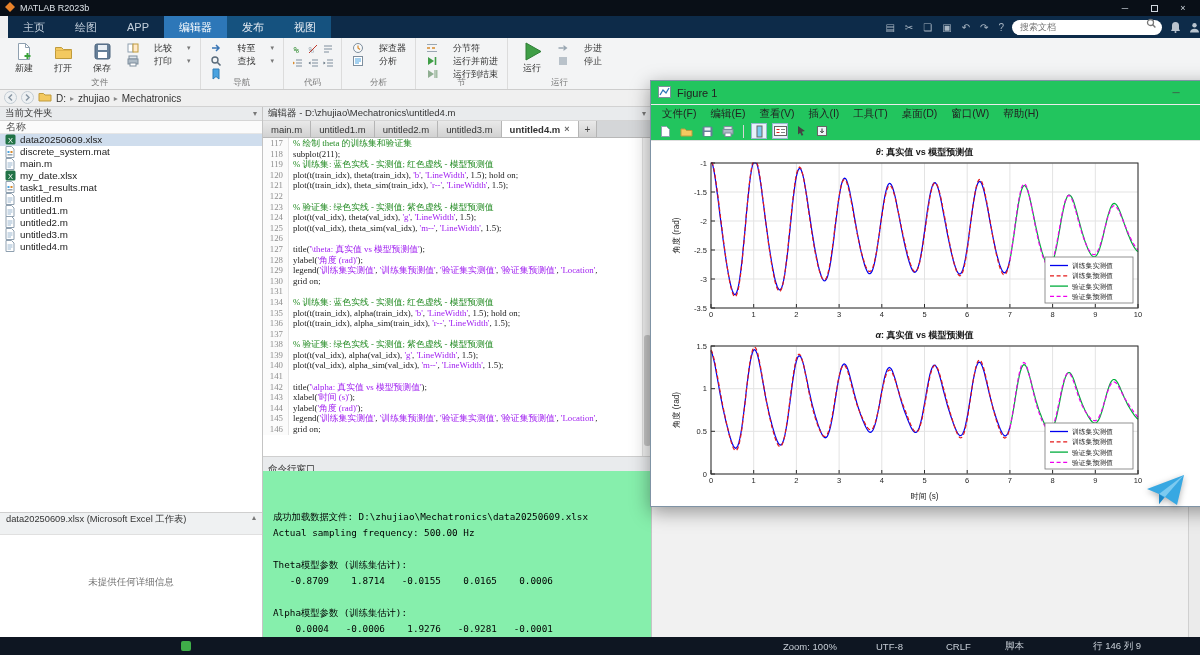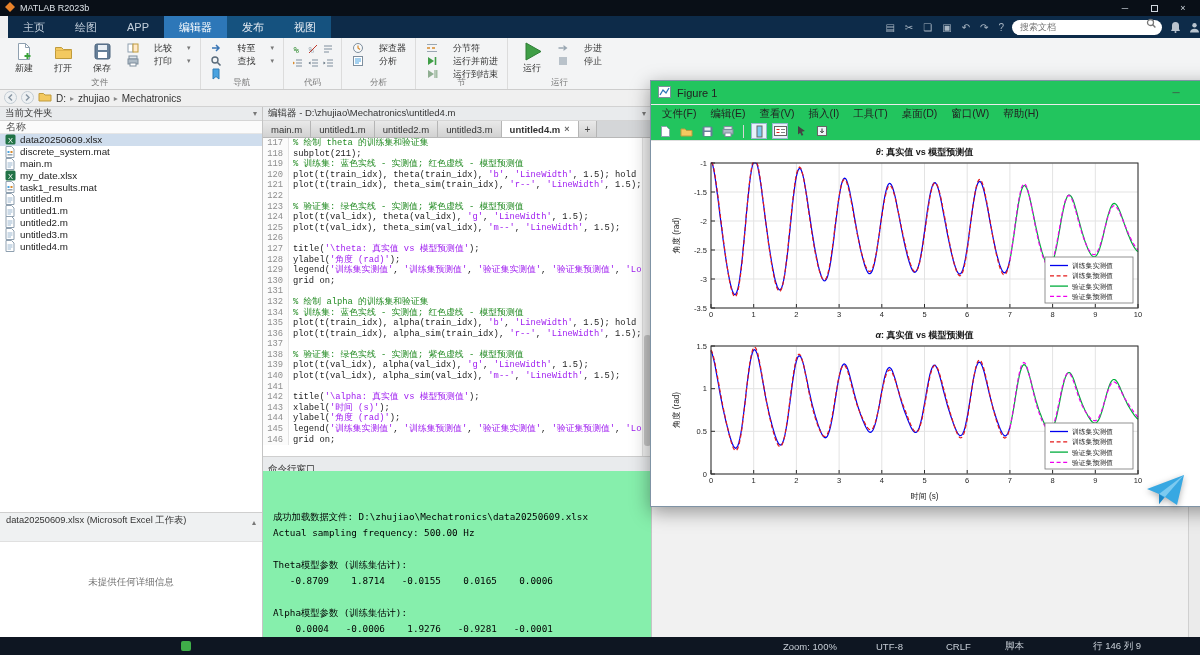--- a/index.html
+++ b/index.html
@@ -39,31 +39,31 @@
 #addr-right{margin-left:auto;display:flex;align-items:center;gap:6px;padding-right:4px;color:#666}
 
 #sidebar{position:absolute;left:0;top:107px;width:263px;height:530px;background:#fff;border-right:1px solid #c4c4c4}
 .phead{height:14px;background:#e9ebed;border-bottom:1px solid #d5d5d5;display:flex;align-items:center;padding:0 5px;font-size:9.5px;color:#333}
 .phead .pico{margin-left:auto;color:#777;font-size:8px}
 #colhead{height:13px;background:#fbfbfb;border-bottom:1px solid #e6e6e6;display:flex;align-items:center;padding:0 6px;font-size:10px;color:#555}
 #file-list{position:absolute;left:0;top:27px;width:100%}
 .frow{height:11.8px;display:flex;align-items:center;gap:4px;padding:0 4px;font-size:9.8px;color:#222;cursor:default}
 .frow.sel{background:#cfdded}
 .frow .fico{width:12px;display:flex;justify-content:center}
-#details-head{position:absolute;left:0;top:405px;width:100%;height:23px;background:#eff1f2;border-top:1px solid #cfcfcf;border-bottom:1px solid #e0e0e0;display:flex;align-items:flex-end;padding:14px 6px;font-size:9.3px;color:#333}
+#details-head{position:absolute;left:0;top:405px;width:100%;height:23px;background:#eff1f2;border-top:1px solid #cfcfcf;border-bottom:1px solid #e0e0e0;display:flex;align-items:flex-start;padding:0 6px;font-size:9.3px;color:#333}
 #details-head .pico{margin-left:auto;color:#777;font-size:8px}
 #details-body{position:absolute;left:0;top:420px;width:100%;height:110px;display:flex;align-items:center;justify-content:center;font-size:9.5px;color:#707070}
 
 #editor-region{position:absolute;left:263px;top:107px;width:389px;height:530px;background:#fff;border-right:1px solid #c4c4c4}
 #doc-tabs{position:absolute;left:0;top:14px;width:100%;height:17px;background:#d4d6d8;border-bottom:1px solid #b8b8b8;display:flex;align-items:flex-end}
 .dtab{height:16px;display:flex;align-items:center;gap:4px;padding:0 8px;font-size:9.5px;color:#333;background:linear-gradient(#e9e9e9,#d2d2d2);border-right:1px solid #b5b5b5;cursor:default}
 .dtab.active{background:#fff;font-weight:bold}
 .dtab .tclose{color:#666;font-size:9px}
 .plus-tab{padding:0 6px;font-size:10px;color:#444}
-#code-area{position:absolute;left:0;top:31px;width:100%;height:318px;background:#fff;overflow:hidden;font-family:Liberation Mono, monospace;font-size:8.8px;line-height:10.6px}
+#code-area{position:absolute;left:0;top:31px;width:100%;height:318px;background:#fff;overflow:hidden;font-family:Liberation Serif, serif;font-size:8.8px;line-height:10.6px}
 .cl{display:flex;white-space:pre}
 .lnum{width:26px;flex:none;text-align:right;padding-right:5px;color:#8e8e8e;background:#fbfbfb;border-right:1px solid #e4e4e4}
 .ctext{padding-left:4px}
 .tok-c{color:#228b22}
 .tok-s{color:#a020f0}
 #ed-scroll{position:absolute;right:0;top:31px;width:9px;height:318px;background:#f2f2f2;border-left:1px solid #e0e0e0}
 #ed-thumb{position:absolute;left:1px;width:7px;top:62%;height:35%;background:#c6c6c6;border-radius:3px}
 #cmd-head{position:absolute;left:0;top:349px;width:100%;height:15px;background:#e9ebed;border-top:1px solid #cfcfcf;border-bottom:1px solid #d5d5d5;display:flex;align-items:center;padding:12px 5px;font-size:9.5px;color:#333}
 #cmd-body{position:absolute;left:0;top:364px;width:100%;height:166px;background:#86efac;padding:6px 0 0 10px;font-family:"DejaVu Sans Mono","Liberation Mono",monospace;font-size:9.3px;line-height:16px;color:#000;white-space:pre;overflow:hidden}
 
@@ -547,21 +547,20 @@
         <div class="cl"><span class="lnum">122</span><span class="ctext"> </span></div>
         <div class="cl"><span class="lnum">123</span><span class="ctext"><span class="tok-c">% 验证集: 绿色实线 - 实测值; 紫色虚线 - 模型预测值</span></span></div>
         <div class="cl"><span class="lnum">124</span><span class="ctext">plot(t(val_idx), theta(val_idx), <span class="tok-s">'g'</span>, <span class="tok-s">'LineWidth'</span>, 1.5);</span></div>
         <div class="cl"><span class="lnum">125</span><span class="ctext">plot(t(val_idx), theta_sim(val_idx), <span class="tok-s">'m--'</span>, <span class="tok-s">'LineWidth'</span>, 1.5);</span></div>
         <div class="cl"><span class="lnum">126</span><span class="ctext"> </span></div>
         <div class="cl"><span class="lnum">127</span><span class="ctext">title(<span class="tok-s">'\theta: 真实值 vs 模型预测值'</span>);</span></div>
         <div class="cl"><span class="lnum">128</span><span class="ctext">ylabel(<span class="tok-s">'角度 (rad)'</span>);</span></div>
         <div class="cl"><span class="lnum">129</span><span class="ctext">legend(<span class="tok-s">'训练集实测值'</span>, <span class="tok-s">'训练集预测值'</span>, <span class="tok-s">'验证集实测值'</span>, <span class="tok-s">'验证集预测值'</span>, <span class="tok-s">'Location'</span>,</span></div>
         <div class="cl"><span class="lnum">130</span><span class="ctext">grid on;</span></div>
         <div class="cl"><span class="lnum">131</span><span class="ctext"> </span></div>
-        <div class="cl"><span class="lnum">132</span><span class="ctext"><span class="tok-c">% 绘制 alpha 的训练集和验证集</span></span></div>
         <div class="cl"><span class="lnum">134</span><span class="ctext"><span class="tok-c">% 训练集: 蓝色实线 - 实测值; 红色虚线 - 模型预测值</span></span></div>
         <div class="cl"><span class="lnum">135</span><span class="ctext">plot(t(train_idx), alpha(train_idx), <span class="tok-s">'b'</span>, <span class="tok-s">'LineWidth'</span>, 1.5); hold on;</span></div>
         <div class="cl"><span class="lnum">136</span><span class="ctext">plot(t(train_idx), alpha_sim(train_idx), <span class="tok-s">'r--'</span>, <span class="tok-s">'LineWidth'</span>, 1.5);</span></div>
         <div class="cl"><span class="lnum">137</span><span class="ctext"> </span></div>
         <div class="cl"><span class="lnum">138</span><span class="ctext"><span class="tok-c">% 验证集: 绿色实线 - 实测值; 紫色虚线 - 模型预测值</span></span></div>
         <div class="cl"><span class="lnum">139</span><span class="ctext">plot(t(val_idx), alpha(val_idx), <span class="tok-s">'g'</span>, <span class="tok-s">'LineWidth'</span>, 1.5);</span></div>
         <div class="cl"><span class="lnum">140</span><span class="ctext">plot(t(val_idx), alpha_sim(val_idx), <span class="tok-s">'m--'</span>, <span class="tok-s">'LineWidth'</span>, 1.5);</span></div>
         <div class="cl"><span class="lnum">141</span><span class="ctext"> </span></div>
         <div class="cl"><span class="lnum">142</span><span class="ctext">title(<span class="tok-s">'\alpha: 真实值 vs 模型预测值'</span>);</span></div>
         <div class="cl"><span class="lnum">143</span><span class="ctext">xlabel(<span class="tok-s">'时间 (s)'</span>);</span></div>

